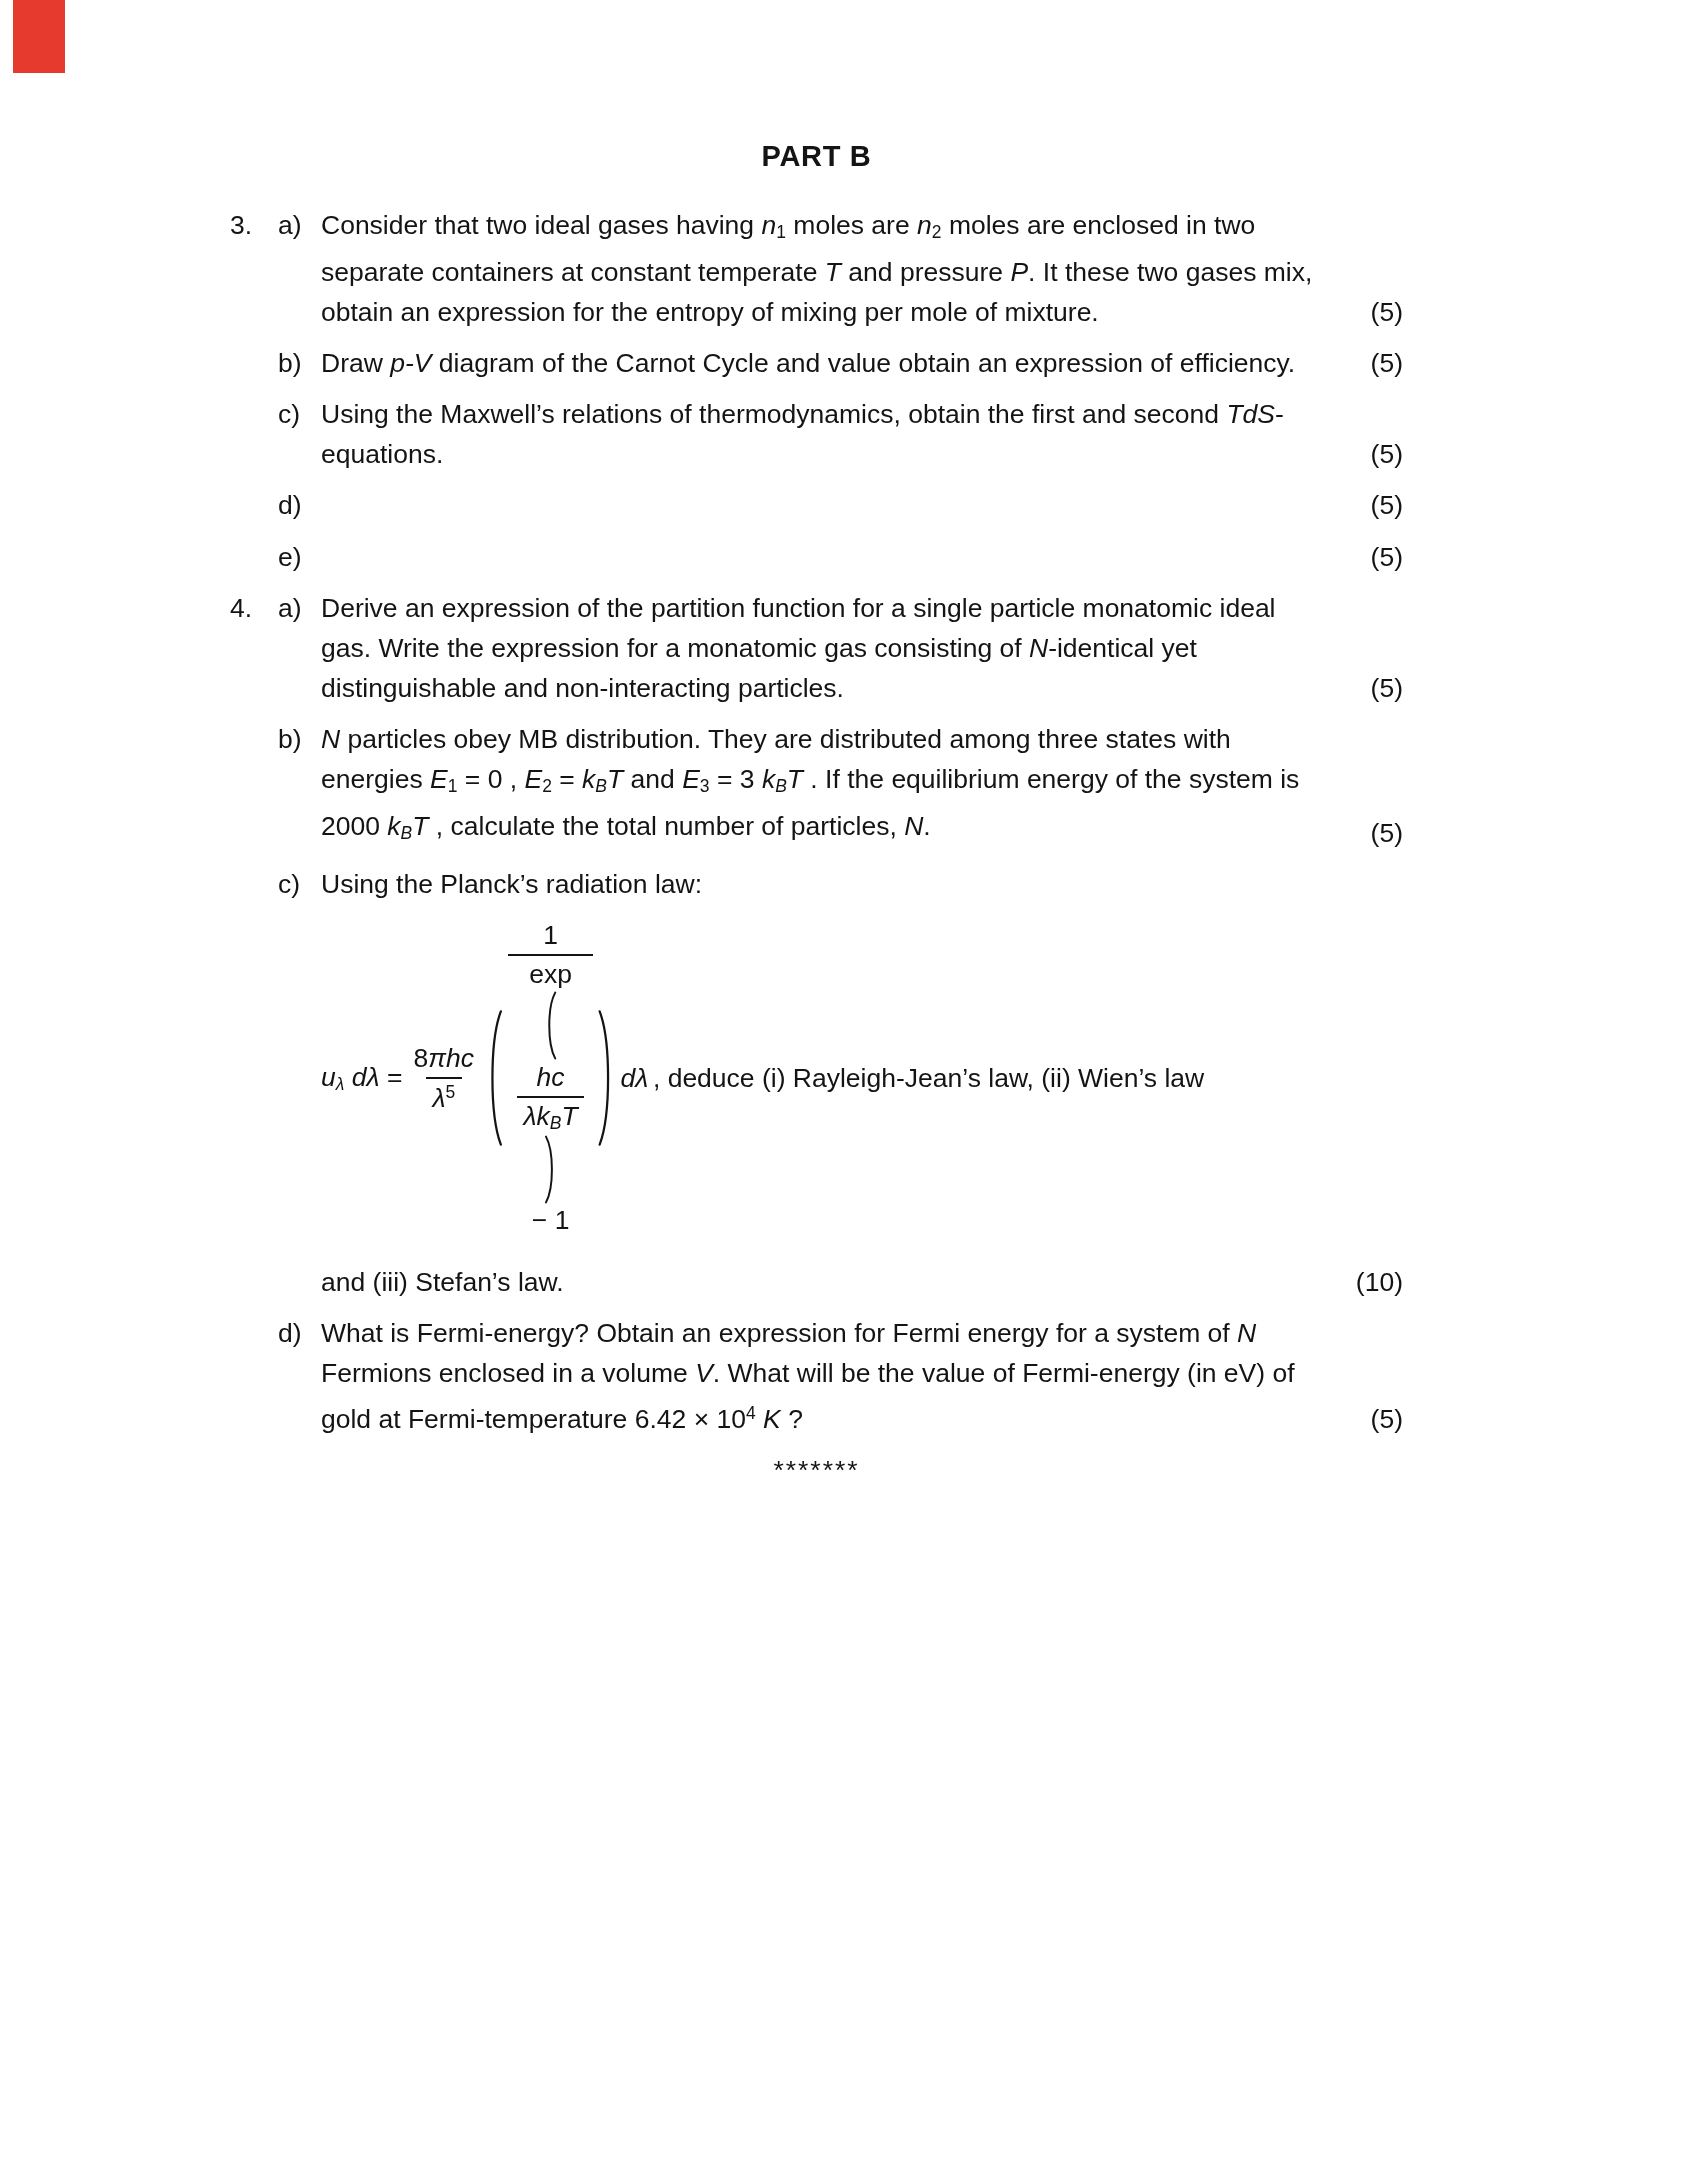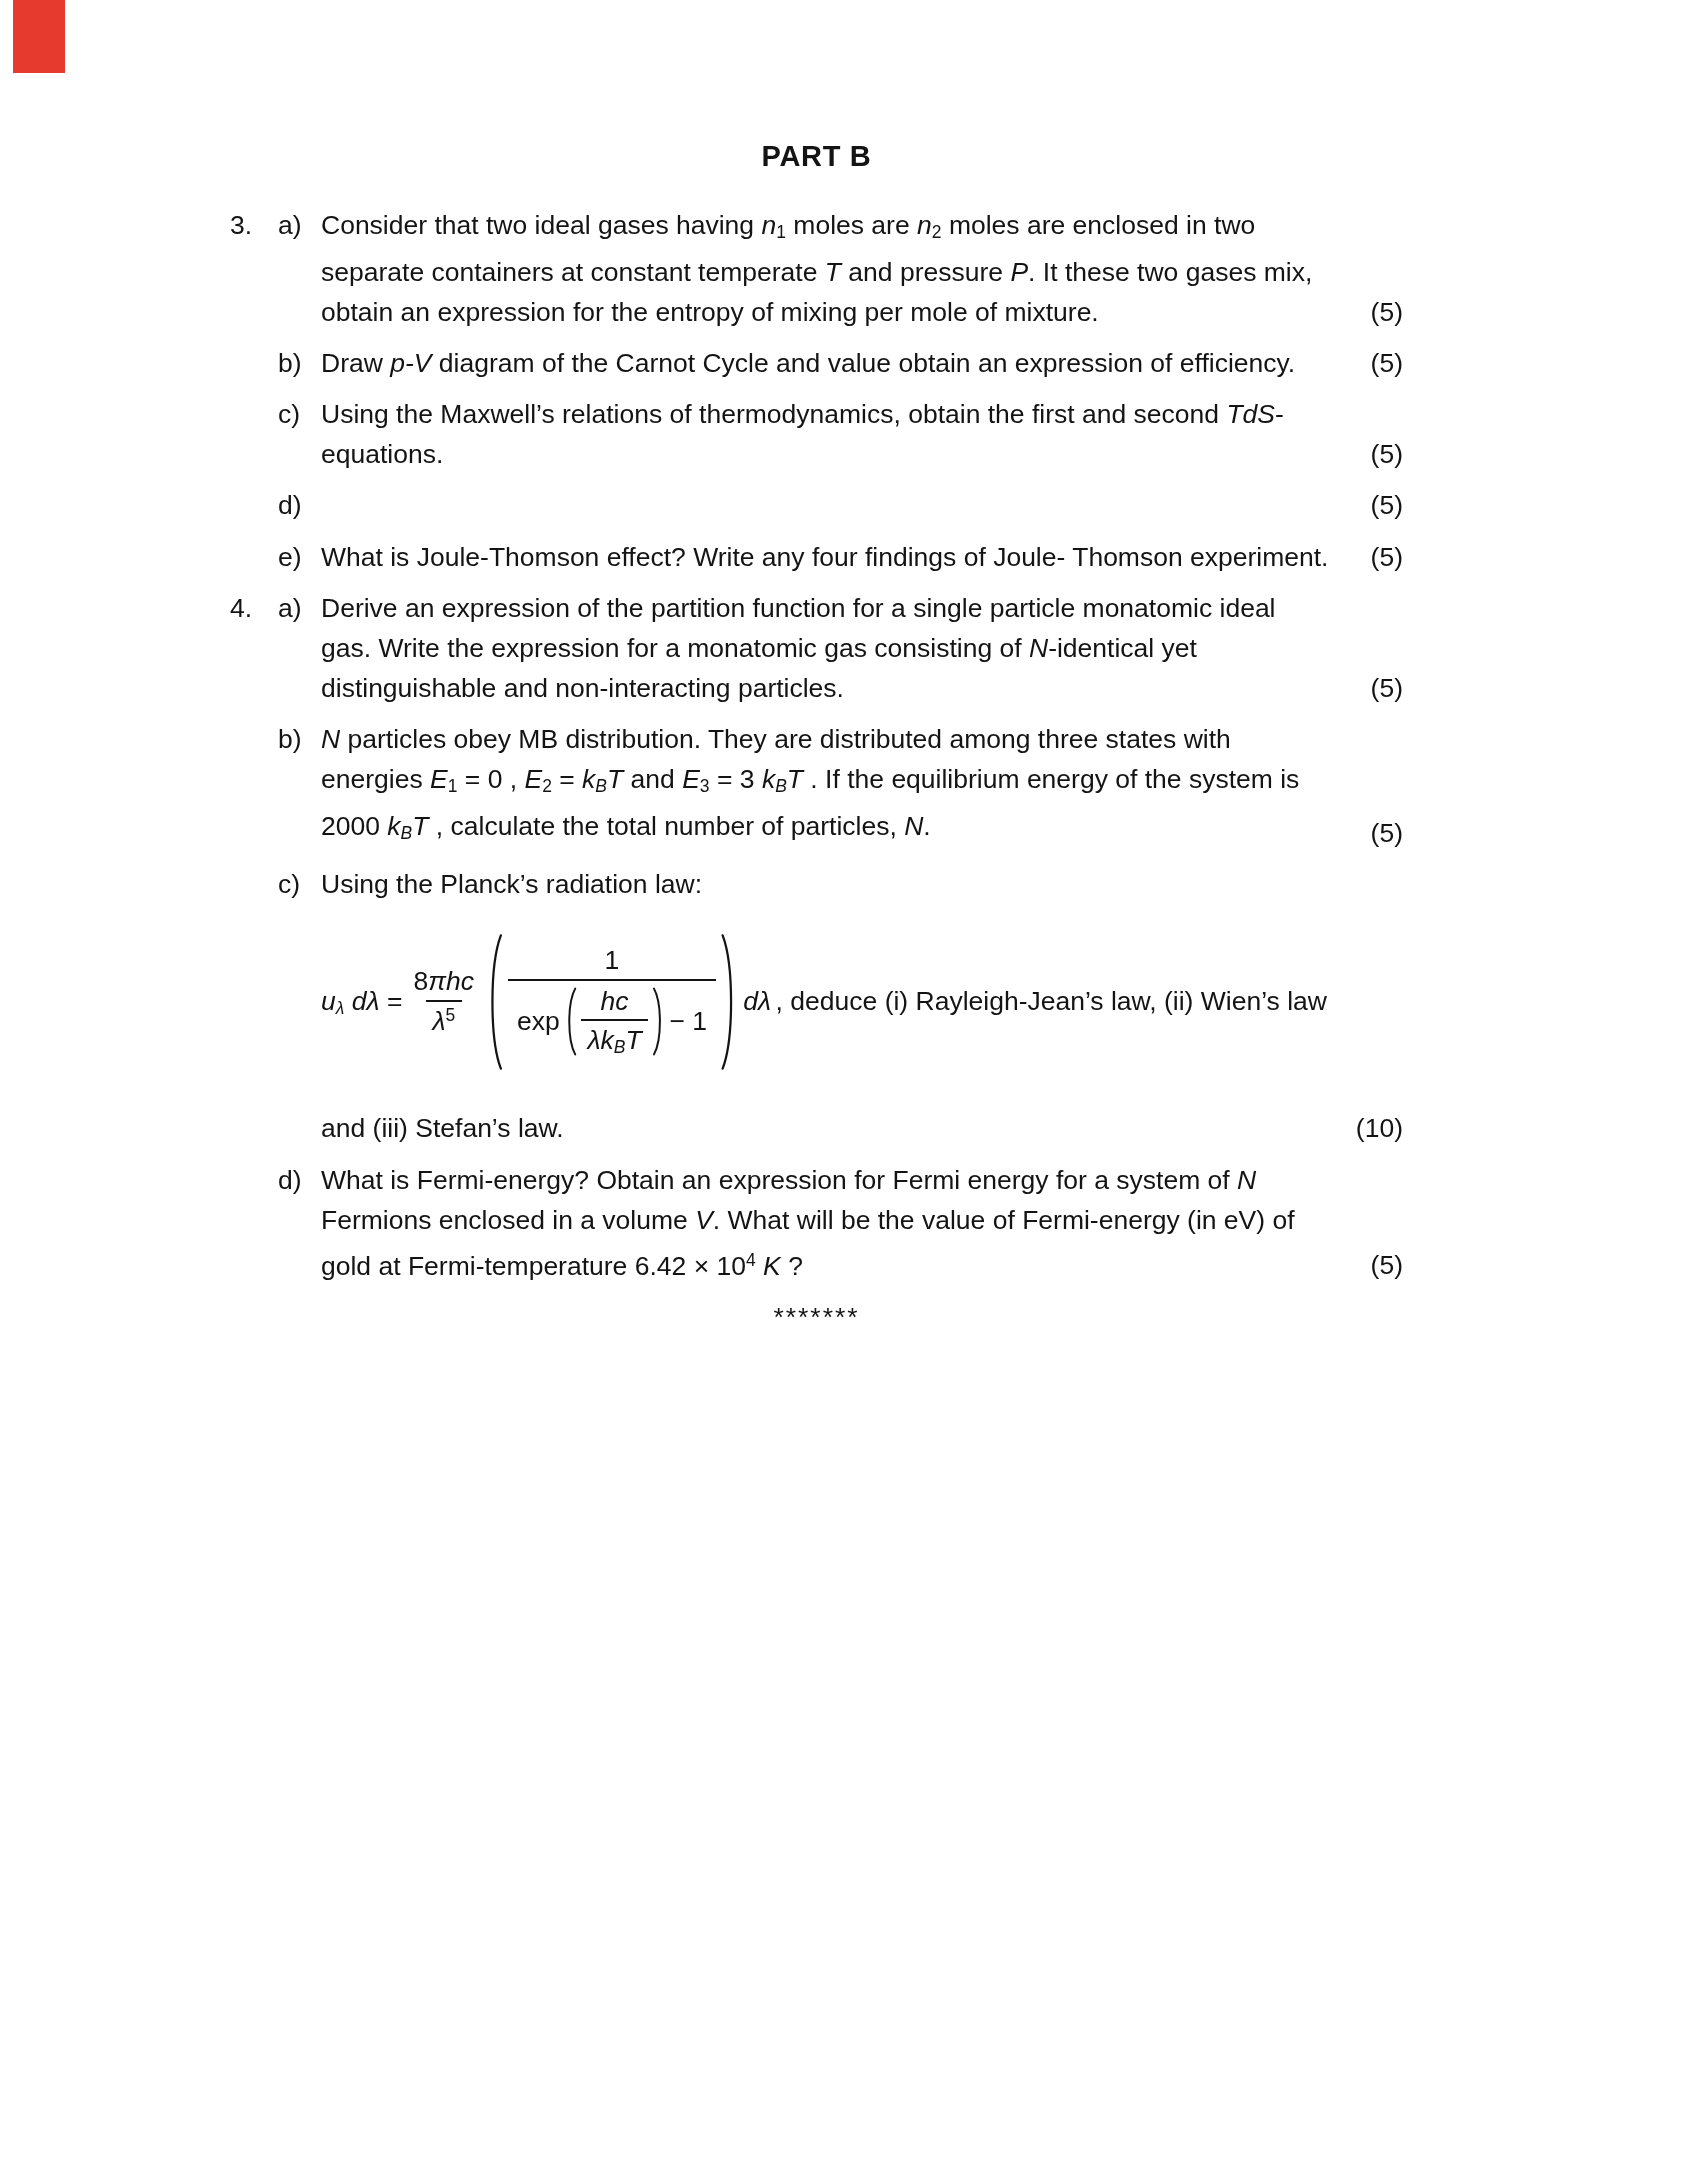--- a/index.html
+++ b/index.html
@@ -53,21 +53,21 @@
     flex-wrap: nowrap;
     white-space: nowrap;
     min-height: 165px;
     margin: 4px 0 13.2px 0;
     line-height: 1.15;
   }
   .formula-row > * { margin-right: 4.6px; }
   .frac { display: inline-flex; flex-direction: column; align-items: center; text-align: center; }
   .frac > .num { padding: 1.3px 6.6px 3.3px; }
   .frac > .den { border-top: 2px solid #141414; padding: 3.3px 6.6px 1.3px; }
-  .den-row { display: inline-flex; align-items: center; }
+  .den-row { display: inline-flex; align-items: center; flex-direction: column; }
   .den-row > * { margin: 0 2px; }
   .paren svg { display: block; }
   .stars-divider { text-align: center; margin-top: 9.3px; letter-spacing: 2px; }
   .page-number {
     position: absolute;
     left: 0;
     top: 1891px;
     width: 100%;
     text-align: center;
   }
@@ -106,21 +106,20 @@
 
     <div class="qrow">
       <div class="col-num"></div>
       <div class="col-letter">d)</div>
       <div class="col-marks">(5)</div>
     </div>
 
     <div class="qrow">
       <div class="col-num"></div>
       <div class="col-letter">e)</div>
-      <div class="col-text"><span>What is Joule-Thomson effect? Write any four findings of Joule- Thomson experiment.</span></div>
       <div class="col-marks">(5)</div>
     </div>
 
     <div class="qrow">
       <div class="col-num">4.</div>
       <div class="col-letter">a)</div>
       <div class="col-text"><span>Derive an expression of the partition function for a single particle monatomic ideal gas. Write the expression for a monatomic gas consisting of </span><span class="seg-i">N</span><span>-identical yet distinguishable and non-interacting particles.</span></div>
       <div class="col-marks">(5)</div>
     </div>
 

